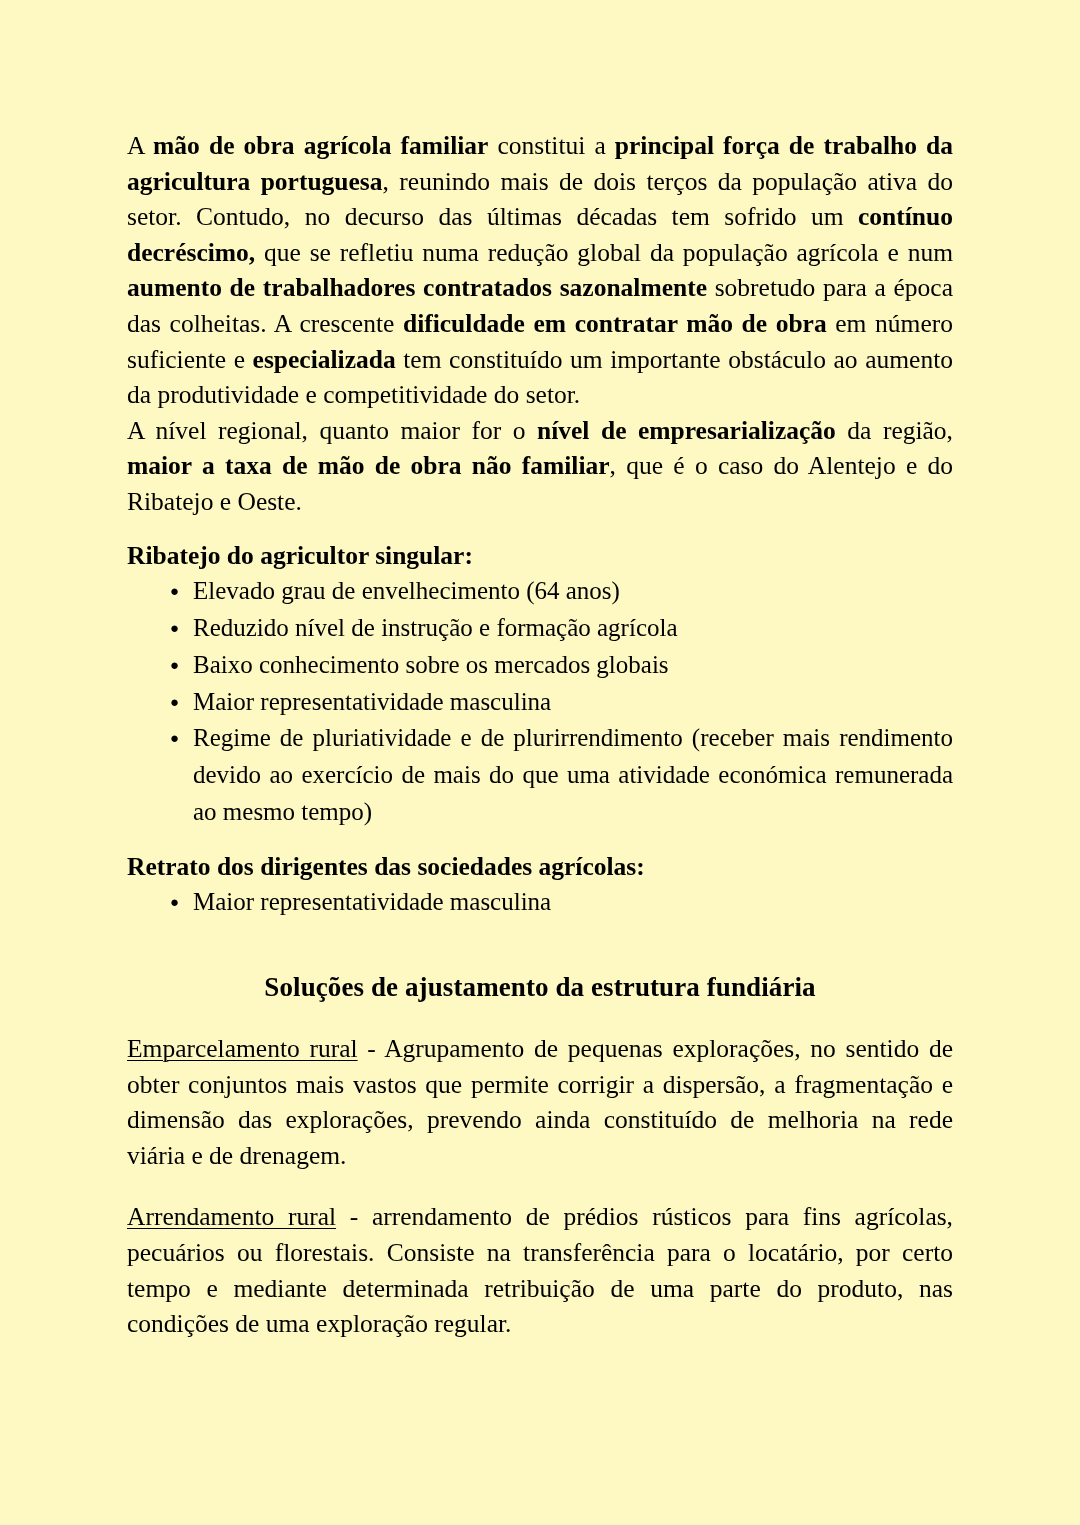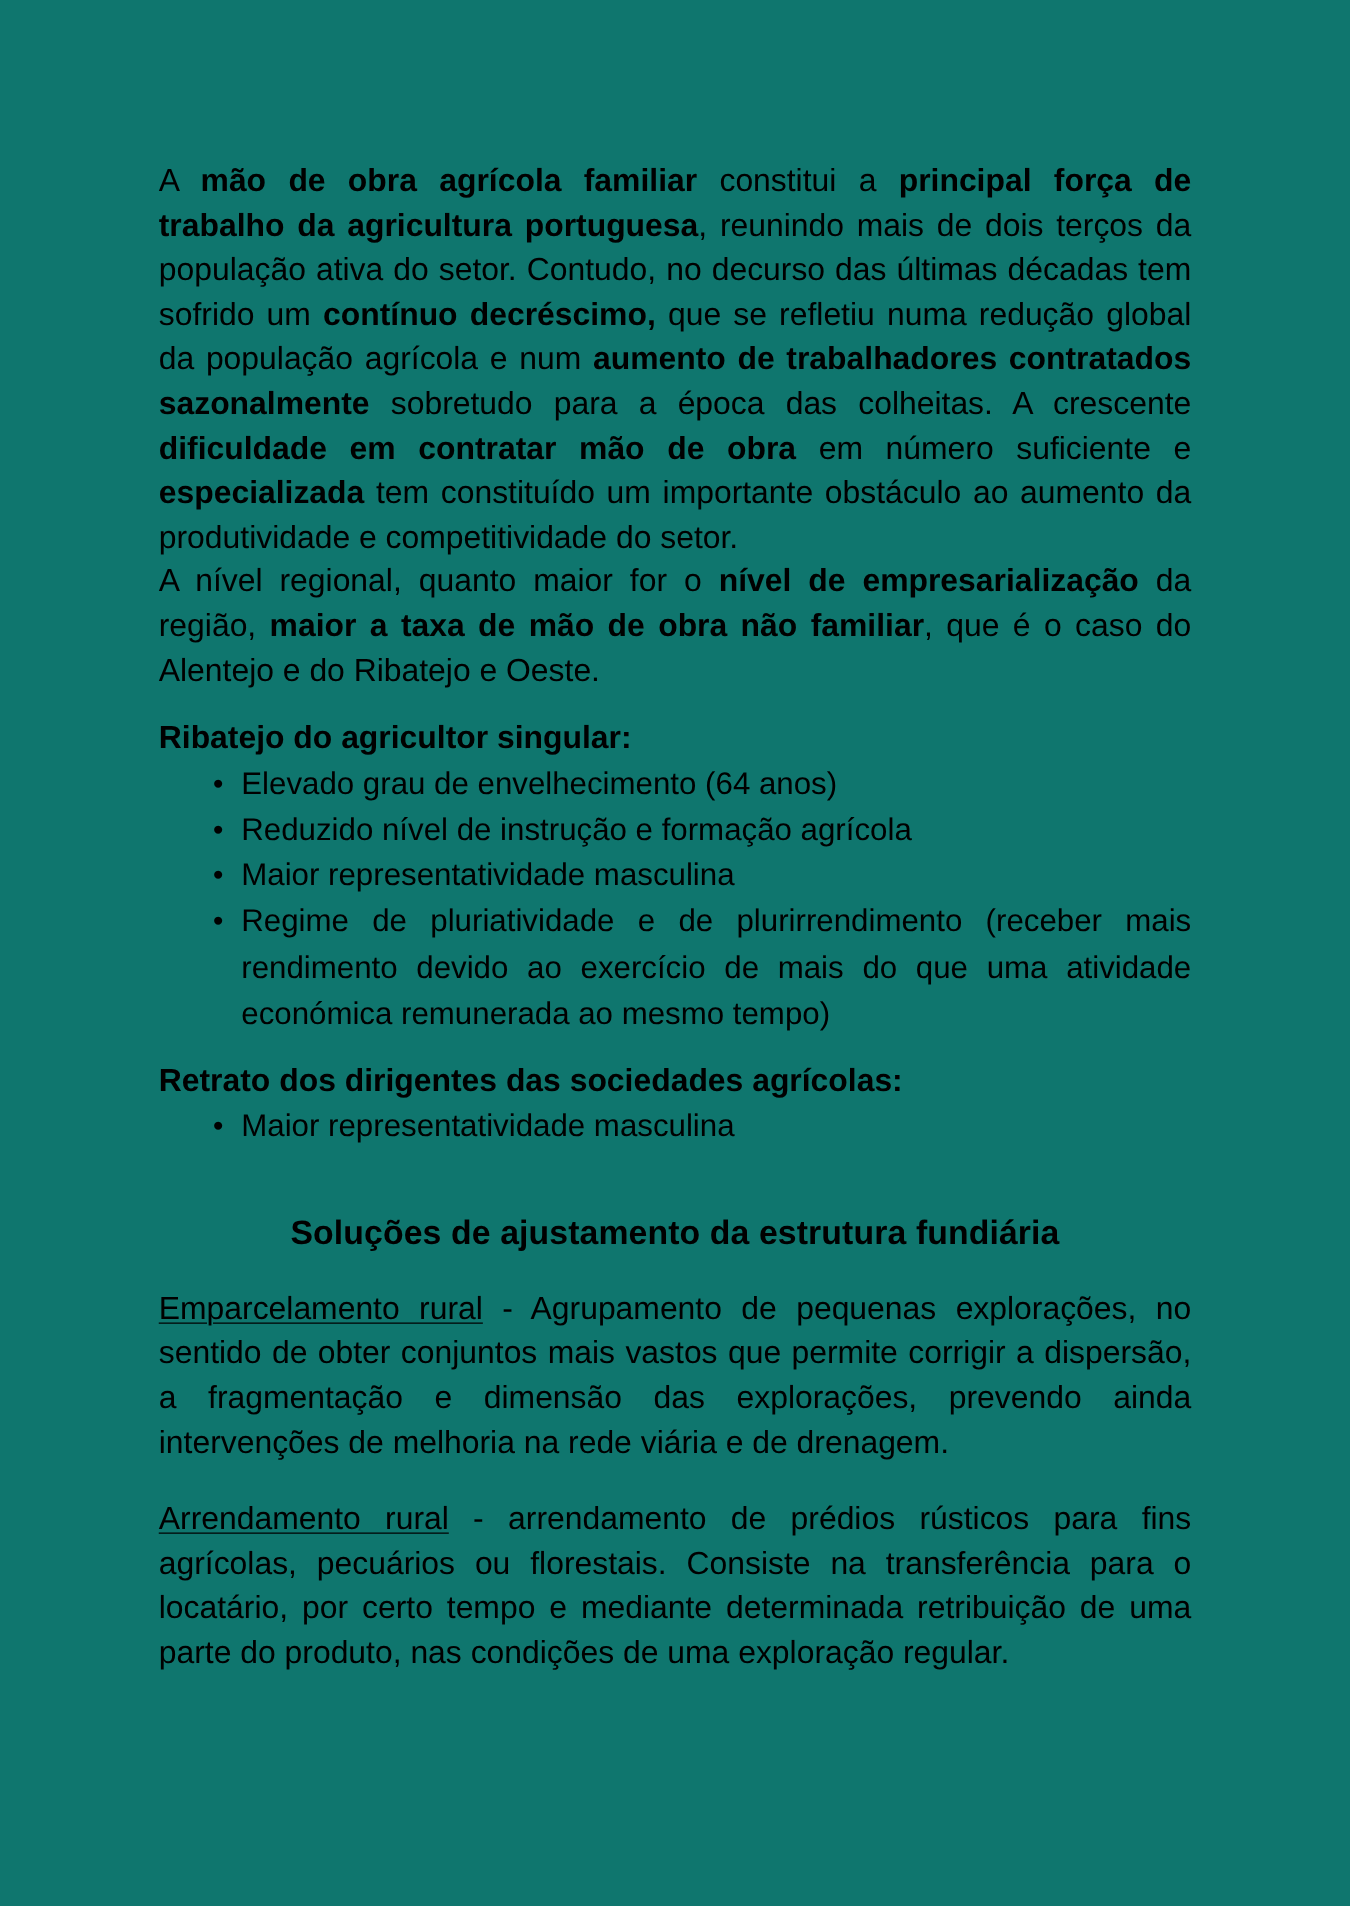--- a/index.html
+++ b/index.html
@@ -6,24 +6,24 @@
   html, body {
     margin: 0;
     padding: 0;
     background: #ffffff;
   }
   .page {
     position: relative;
     width: 1080px;
     height: 1525px;
     margin: 0 auto;
-    background: #0f766e;
+    background: #fef9c3;
     box-sizing: border-box;
     padding: 128px 128px 0 127px;
-    font-family: Liberation Sans, sans-serif;
+    font-family: Liberation Serif, serif;
     color: #000000;
     overflow: hidden;
   }
   .doc-body {
     width: 826px;
   }
   p.para {
     margin: 0;
     font-size: 25.5px;
     line-height: 35.6px;
@@ -94,34 +94,35 @@
 
     <p class="para"><span>A </span><b>mão de obra agrícola familiar</b><span> constitui a </span><b>principal força de trabalho da agricultura portuguesa</b><span>, reunindo mais de dois terços da população ativa do setor. Contudo, no decurso das últimas décadas tem sofrido um </span><b>contínuo decréscimo,</b><span> que se refletiu numa redução global da população agrícola e num </span><b>aumento de trabalhadores contratados sazonalmente</b><span> sobretudo para a época das colheitas. A crescente </span><b>dificuldade em contratar mão de obra</b><span> em número suficiente e </span><b>especializada</b><span> tem constituído um importante obstáculo ao aumento da produtividade e competitividade do setor.</span></p>
 
     <p class="para tight"><span>A nível regional, quanto maior for o </span><b>nível de empresarialização</b><span> da região, </span><b>maior a taxa de mão de obra não familiar</b><span>, que é o caso do Alentejo e do Ribatejo e Oeste.</span></p>
 
     <div class="section-heading">Ribatejo do agricultor singular:</div>
 
     <ul class="bullets">
         <li><span>Elevado grau de envelhecimento (64 anos)</span></li>
         <li><span>Reduzido nível de instrução e formação agrícola</span></li>
+        <li><span>Baixo conhecimento sobre os mercados globais</span></li>
         <li><span>Maior representatividade masculina</span></li>
         <li><span>Regime de pluriatividade e de plurirrendimento (receber mais rendimento devido ao exercício de mais do que  uma atividade económica remunerada ao mesmo tempo)</span></li>
       </ul>
 
     <div class="section-heading">Retrato dos dirigentes das sociedades agrícolas:</div>
 
     <ul class="bullets">
         <li><span>Maior representatividade masculina</span></li>
       </ul>
 
     <h2 class="center-title">Soluções de ajustamento da estrutura fundiária</h2>
 
     <div class="def-block">
-      <p class="para"><span class="term">Emparcelamento rural</span><span> - </span><span>Agrupamento de pequenas explorações, no sentido de obter conjuntos mais vastos que permite corrigir a dispersão, a fragmentação e dimensão das explorações, prevendo ainda intervenções de melhoria na rede viária e de drenagem.</span></p>
+      <p class="para"><span class="term">Emparcelamento rural</span><span> - </span><span>Agrupamento de pequenas explorações, no sentido de obter conjuntos mais vastos que permite corrigir a dispersão, a fragmentação e dimensão das explorações, prevendo ainda constituído de melhoria na rede viária e de drenagem.</span></p>
     </div>
 
     <div class="def-block">
       <p class="para"><span class="term">Arrendamento rural</span><span> -  </span><span>arrendamento de prédios rústicos para fins agrícolas, pecuários ou florestais. Consiste na transferência para o locatário, por certo tempo e mediante determinada retribuição de uma parte do produto, nas condições de uma exploração regular.</span></p>
     </div>
 
   </div>
 </div>
 
 </body></html>

